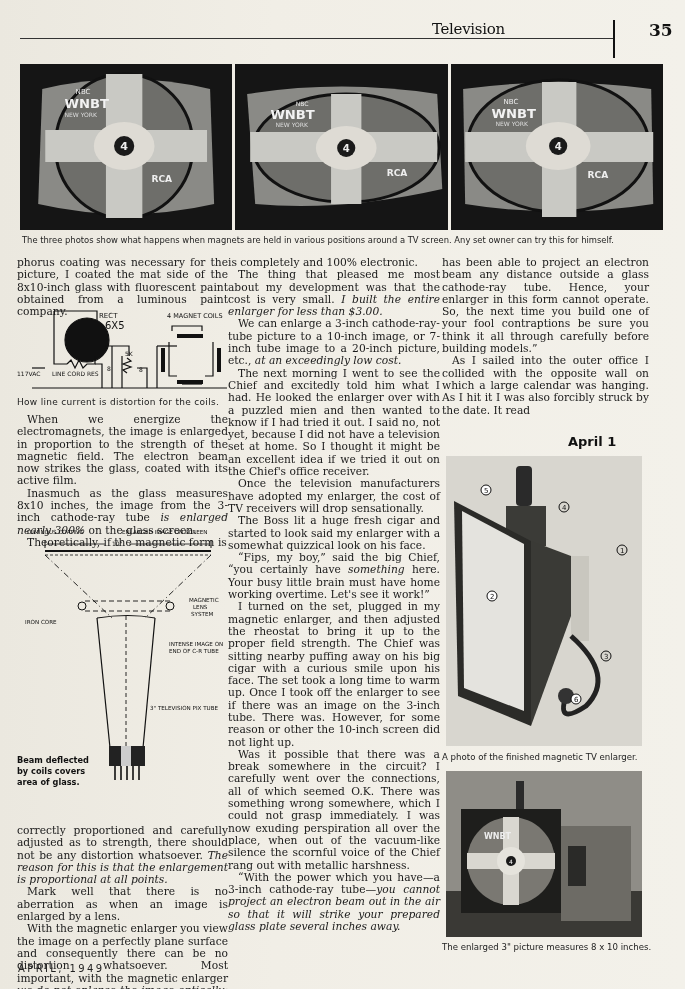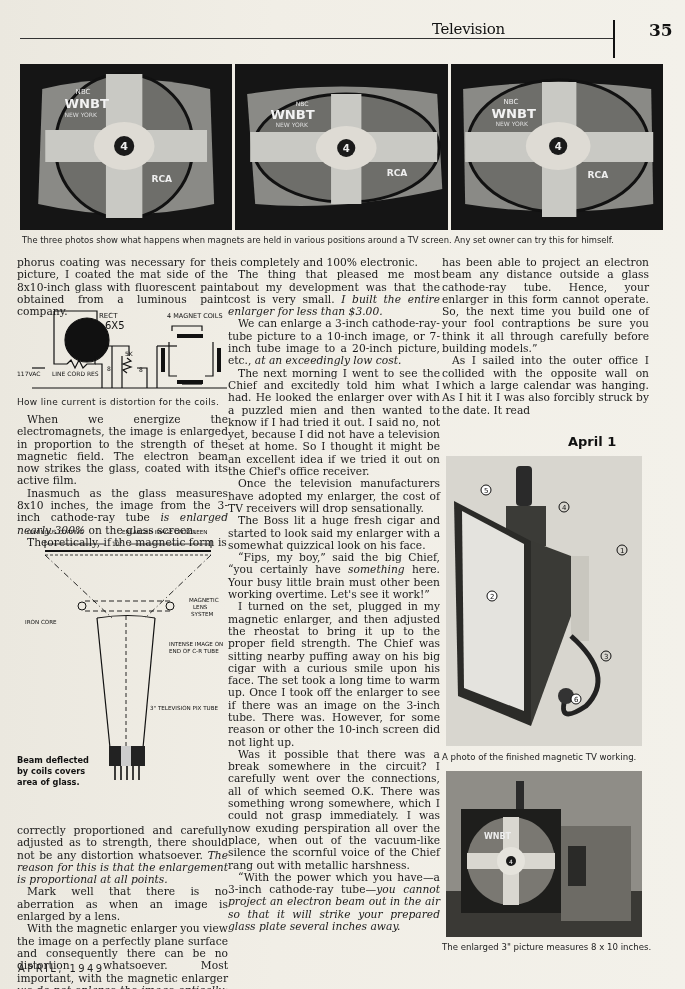--- a/index.html
+++ b/index.html
@@ -195,21 +195,21 @@
     <p class="ind"><span>With the magnetic enlarger you view the image on a perfectly plane surface and consequently there can be no distortion whatsoever. Most important, with the magnetic enlarger </span><i>we do not enlarge the image optically;</i><span> the effect</span></p>
   </div>
 
   <div class="col c2" style="top:257px;">
     <p>is completely and 100% electronic.</p>
     <p class="ind"><span>The thing that pleased me most about my development was that the cost is very small. </span><i>I built the entire enlarger for less than $3.00.</i></p>
     <p class="ind"><span>We can enlarge a 3-inch cathode-ray-tube picture to a 10-inch image, or 7-inch tube image to a 20-inch picture, etc., </span><i>at an exceedingly low cost.</i></p>
     <p class="ind">The next morning I went to see the Chief and excitedly told him what I had. He looked the enlarger over with a puzzled mien and then wanted to know if I had tried it out. I said no, not yet, because I did not have a television set at home. So I thought it might be an excellent idea if we tried it out on the Chief's office receiver.</p>
     <p class="ind">Once the television manufacturers have adopted my enlarger, the cost of TV receivers will drop sensationally.</p>
     <p class="ind">The Boss lit a huge fresh cigar and started to look said my enlarger with a somewhat quizzical look on his face.</p>
-    <p class="ind"><span>“Fips, my boy,” said the big Chief, “you certainly have </span><i>something</i><span> here. Your busy little brain must other been working overtime. Let's see it work!”</span></p>
+    <p class="ind"><span>“Fips, my boy,” said the big Chief, “you certainly have </span><i>something</i><span> here. Your busy little brain must have home working overtime. Let's see it work!”</span></p>
     <p class="ind">I turned on the set, plugged in my magnetic enlarger, and then adjusted the rheostat to bring it up to the proper field strength. The Chief was sitting nearby puffing away on his big cigar with a curious smile upon his face. The set took a long time to warm up. Once I took off the enlarger to see if there was an image on the 3-inch tube. There was. However, for some reason or other the 10-inch screen did not light up.</p>
     <p class="ind">Was it possible that there was a break somewhere in the circuit? I carefully went over the connections, all of which seemed O.K. There was something wrong somewhere, which I could not grasp immediately. I was now exuding perspiration all over the place, when out of the vacuum-like silence the scornful voice of the Chief rang out with metallic harshness.</p>
     <p class="ind"><span>“With the power which you have—a 3-inch cathode-ray tube—</span><i>you cannot project an electron beam out in the air so that it will strike your prepared glass plate several inches away.</i></p>
   </div>
 
   <div class="col c3" style="top:257px;">
     <p>has been able to project an electron beam any distance outside a glass cathode-ray tube. Hence, your enlarger in this form cannot operate. So, the next time you build one of your fool contraptions be sure you think it all through carefully before building models.”</p>
     <p class="ind">As I sailed into the outer office I collided with the opposite wall on which a large calendar was hanging. As I hit it I was also forcibly struck by the date. It read</p>
   </div>
   <div class="april">April 1</div>
@@ -234,21 +234,21 @@
           <text x="158" y="203">3</text>
         <circle cx="118" cy="51" r="5" fill="none" stroke="#111"></circle>
           <text x="116" y="54">4</text>
         <circle cx="40" cy="34" r="5" fill="#fff" stroke="#111"></circle>
           <text x="38" y="37">5</text>
         <circle cx="130" cy="243" r="5" fill="#fff" stroke="#111"></circle>
           <text x="128" y="246">6</text>
       </g>
     </svg>
   </div>
-  <div class="sans-cap" style="position:absolute;left:442px;top:752px;font-size:8.6px;">A photo of the finished magnetic TV working.</div>
+  <div class="sans-cap" style="position:absolute;left:442px;top:752px;font-size:8.6px;">A photo of the finished magnetic TV enlarger.</div>
 
   <div class="ph-enl2">
     <svg viewBox="0 0 196 166" width="196" height="166">
       <rect width="196" height="166" fill="#8f8d87"></rect>
       <rect y="120" width="196" height="46" fill="#3a3935"></rect>
       <rect x="115" y="55" width="70" height="95" fill="#6d6b65"></rect>
       <rect x="122" y="75" width="18" height="40" fill="#2a2a28"></rect>
       <rect x="15" y="38" width="100" height="104" fill="#1e1e1c"></rect>
       <circle cx="65" cy="90" r="44" fill="#7a7872"></circle>
       <rect x="57" y="46" width="16" height="88" fill="#d9d7d0"></rect>

